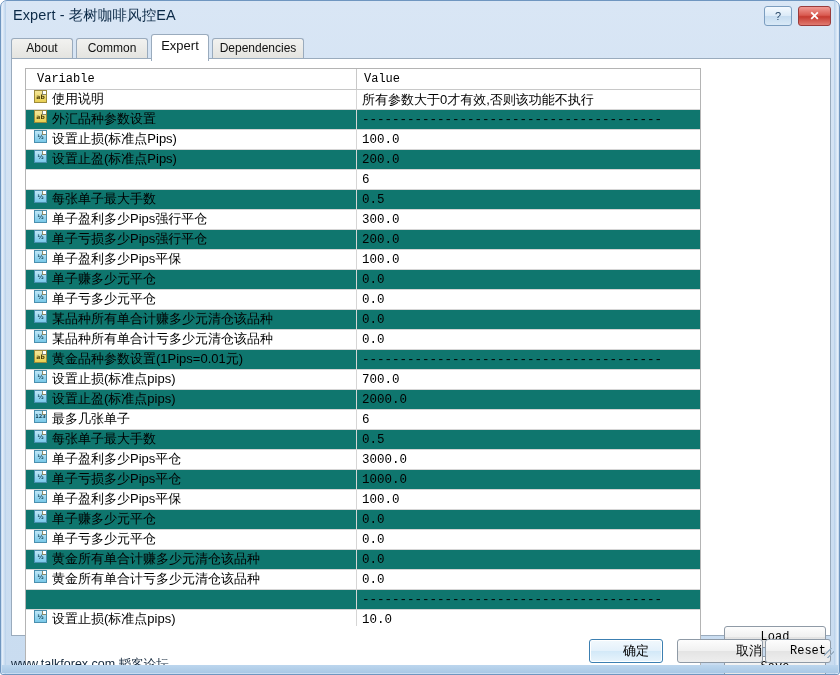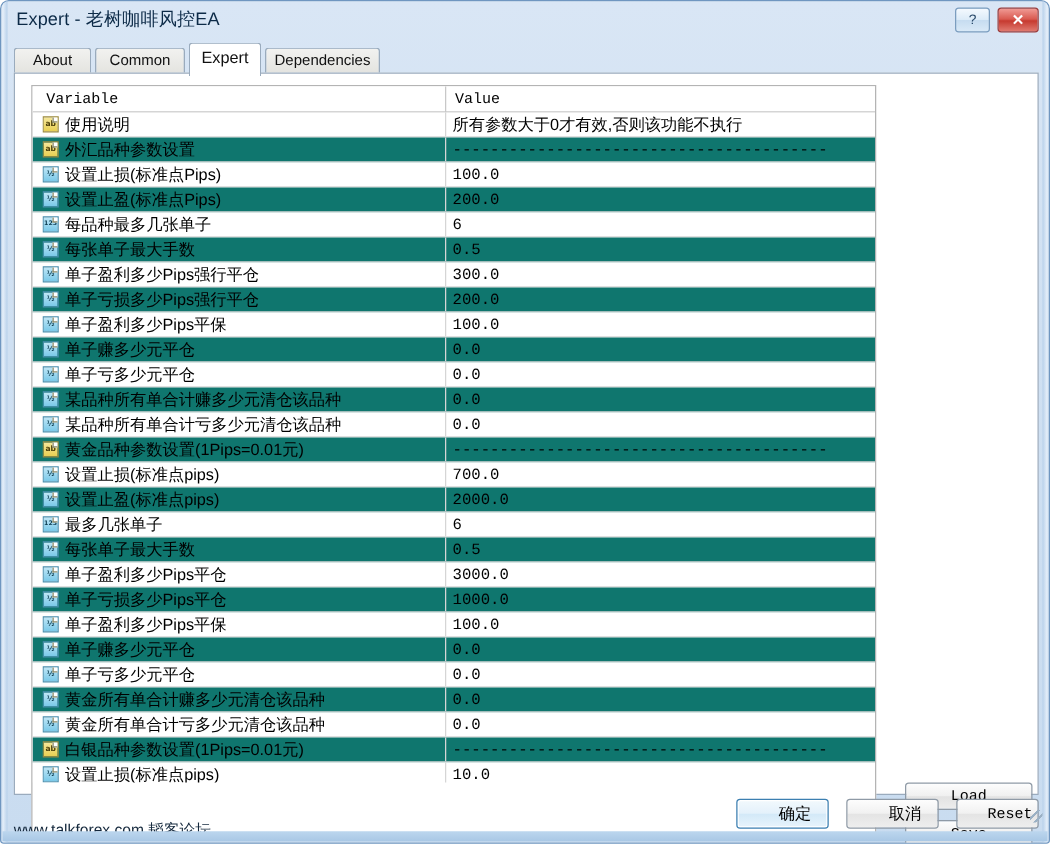--- a/index.html
+++ b/index.html
@@ -169,21 +169,21 @@
     position: absolute;
     left: 330px; top: 0;
     width: 1px; height: 19px;
     background: #d5d5d5;
   }
   .cell-var {
     position: absolute;
     left: 8px; top: 0;
     width: 318px; height: 19px;
     display: flex;
-    align-items: center;
+    align-items: flex-start;
     gap: 5px;
     overflow: hidden;
   }
   .var-label {
     font-size: 13px;
     color: #000000;
     white-space: nowrap;
   }
   .cell-val {
     position: absolute;
@@ -283,21 +283,21 @@
     color: #000000;
     cursor: default;
     padding-left: 20px;
   }
   #ok-button {
     left: 588px; width: 74px;
     border: 1px solid #3c7fb1;
     box-shadow: inset 0 0 0 1px #ffffff;
     background: linear-gradient(to bottom, #f2f9fd 0%, #e4f1fb 48%, #d3e9f8 52%, #e8f4fc 100%);
   }
-  #cancel-button { left: 676px; width: 74px; }
+  #cancel-button { left: 676px; width: 86px; text-align: right; }
   #reset-button {
     left: 764px; width: 66px;
     font-family: "Liberation Mono", monospace;
     font-size: 12px;
   }
   #status-text {
     position: absolute;
     left: 10px; top: 655px;
     font-size: 12.5px;
     color: #14283c;
@@ -374,24 +374,20 @@
           </div>
           <div class="row alt">
             <div class="cell-var">
               <span class="ticon num">½</span>
               <span class="var-label">设置止盈(标准点Pips)</span>
             </div>
             <div class="row-split"></div>
             <div class="cell-val">200.0</div>
           </div>
           <div class="row">
-            <div class="cell-var">
-              <span class="ticon int">123</span>
-              <span class="var-label">每品种最多几张单子</span>
-            </div>
             <div class="row-split"></div>
             <div class="cell-val">6</div>
           </div>
           <div class="row alt">
             <div class="cell-var">
               <span class="ticon num">½</span>
               <span class="var-label">每张单子最大手数</span>
             </div>
             <div class="row-split"></div>
             <div class="cell-val">0.5</div>
@@ -542,24 +538,20 @@
           </div>
           <div class="row">
             <div class="cell-var">
               <span class="ticon num">½</span>
               <span class="var-label">黄金所有单合计亏多少元清仓该品种</span>
             </div>
             <div class="row-split"></div>
             <div class="cell-val">0.0</div>
           </div>
           <div class="row alt">
-            <div class="cell-var">
-              <span class="ticon str">ab</span>
-              <span class="var-label">白银品种参数设置(1Pips=0.01元)</span>
-            </div>
             <div class="row-split"></div>
             <div class="cell-val">----------------------------------------</div>
           </div>
           <div class="row">
             <div class="cell-var">
               <span class="ticon num">½</span>
               <span class="var-label">设置止损(标准点pips)</span>
             </div>
             <div class="row-split"></div>
             <div class="cell-val">10.0</div>

